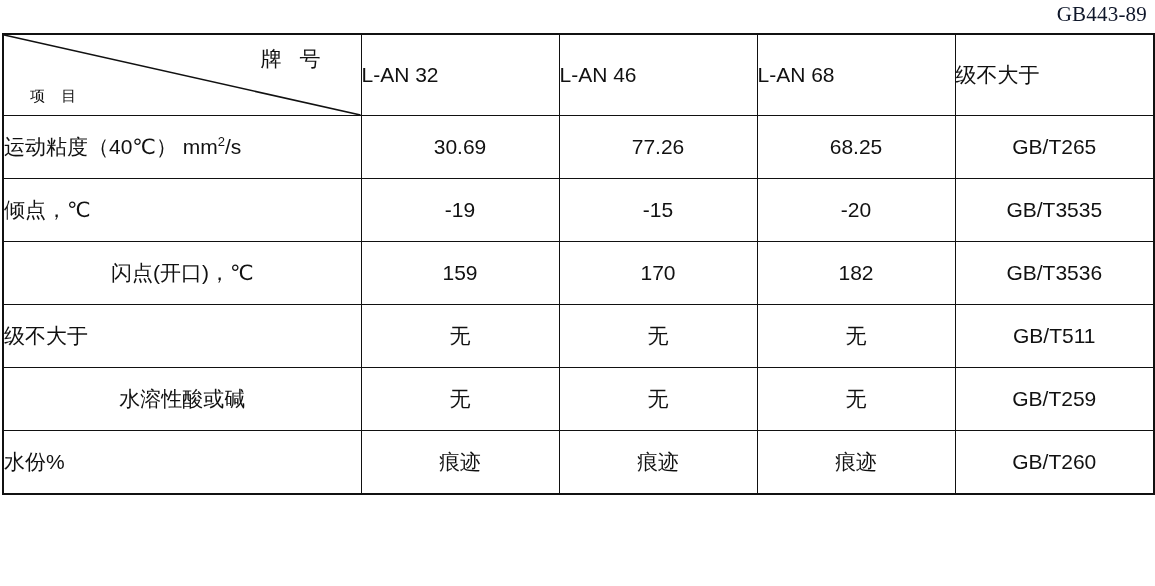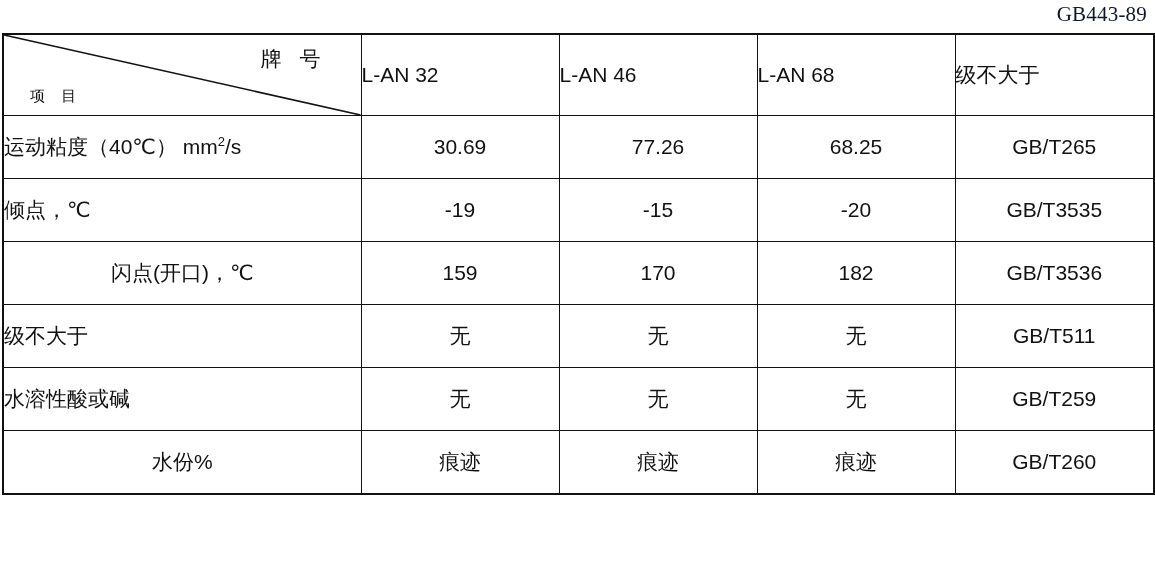--- a/index.html
+++ b/index.html
@@ -98,22 +98,22 @@
   }
   td.val {
     text-align: center;
     font-size: 21px;
   }
   tr.r-visc td { height: 62px; }
   tr.r-pour td { height: 62px; }
   tr.r-flash td { height: 62px; text-align: center; }
   tr.r-mech td { height: 62px; }
   tr.r-corr td { height: 78px; }
-  tr.r-acid td { height: 62px; }
-  tr.r-water td { height: 62px; text-align: center; }
+  tr.r-acid td { height: 62px; text-align: center; }
+  tr.r-water td { height: 62px; }
 
   sup.sup {
     font-size: 13px;
     vertical-align: super;
     line-height: 0;
   }
   .nowrap { white-space: nowrap; text-align: center; }
   .lbl-line { display: block; }
 </style>
 </head>

